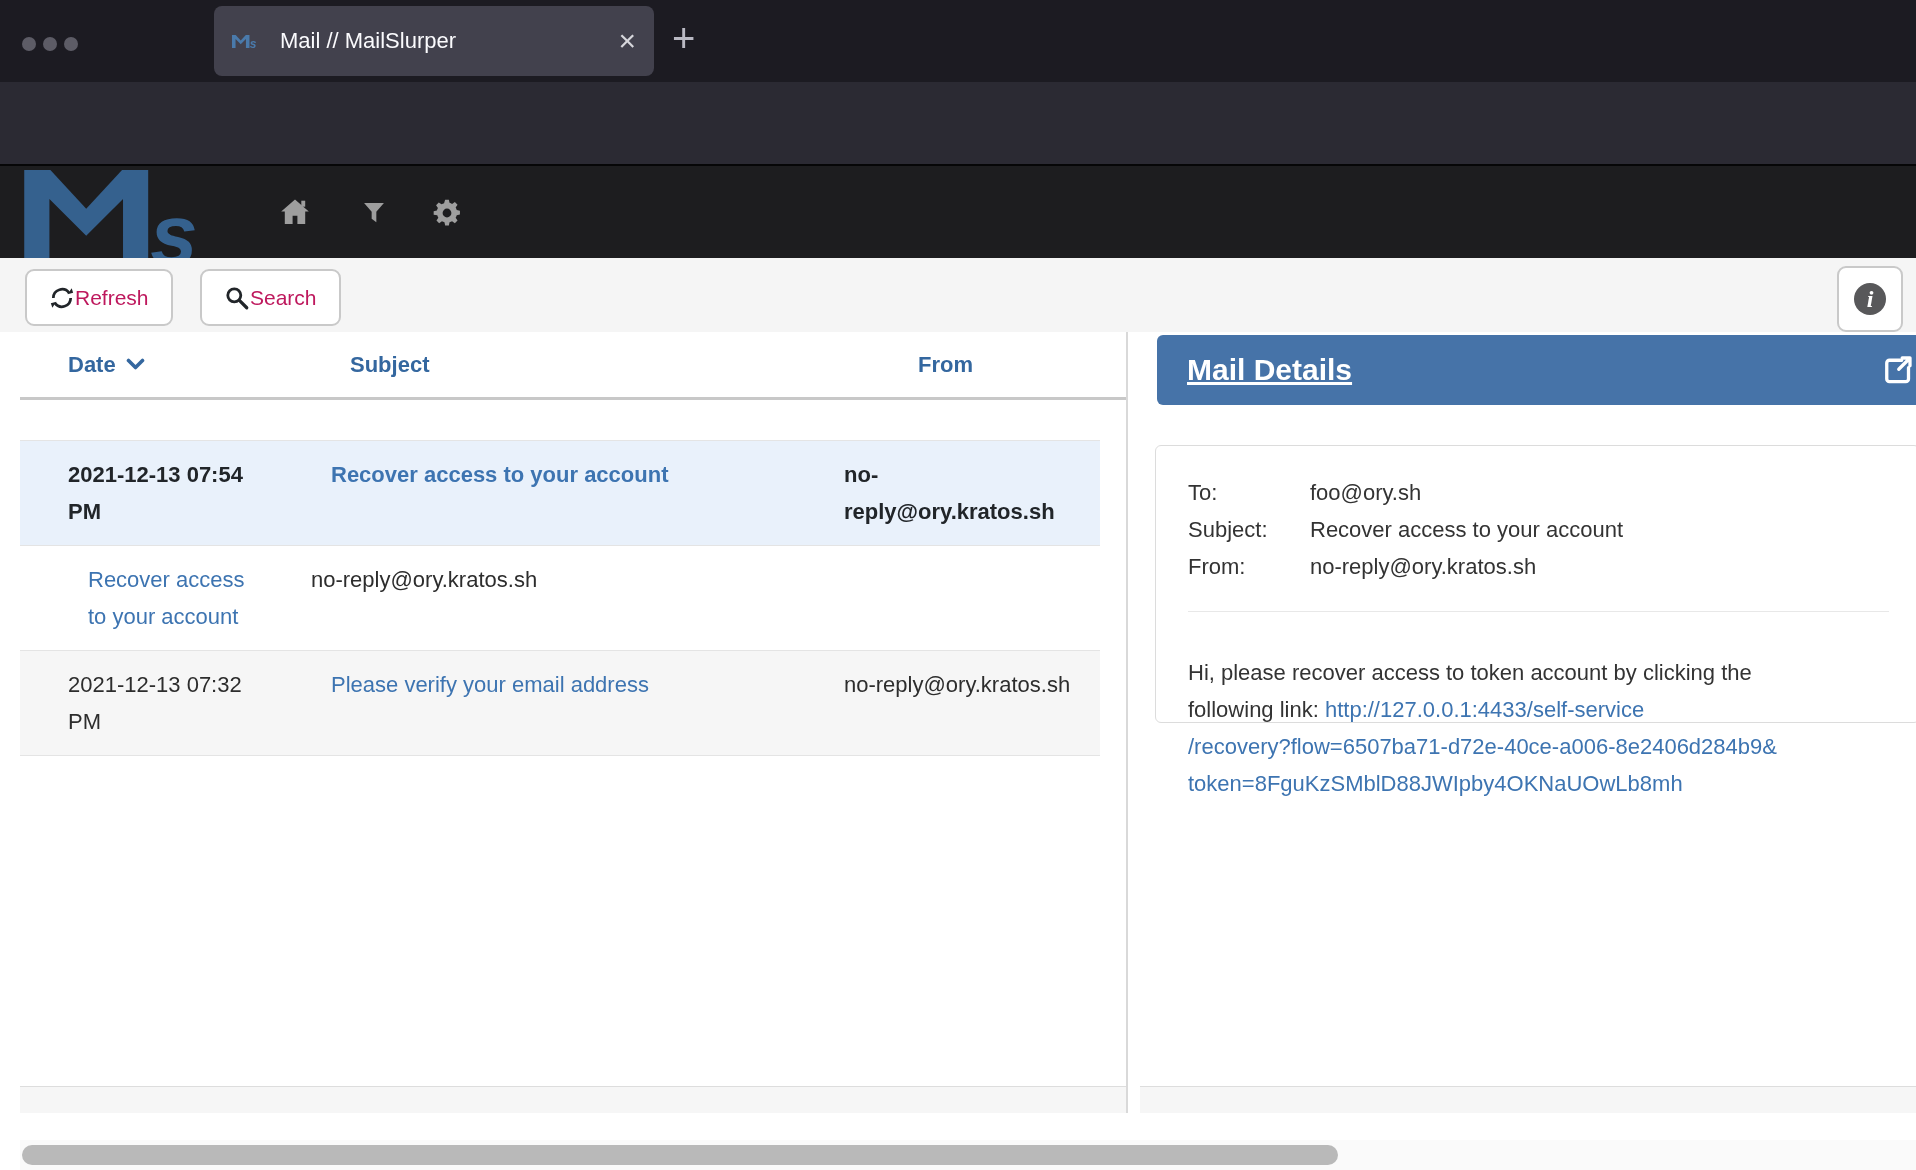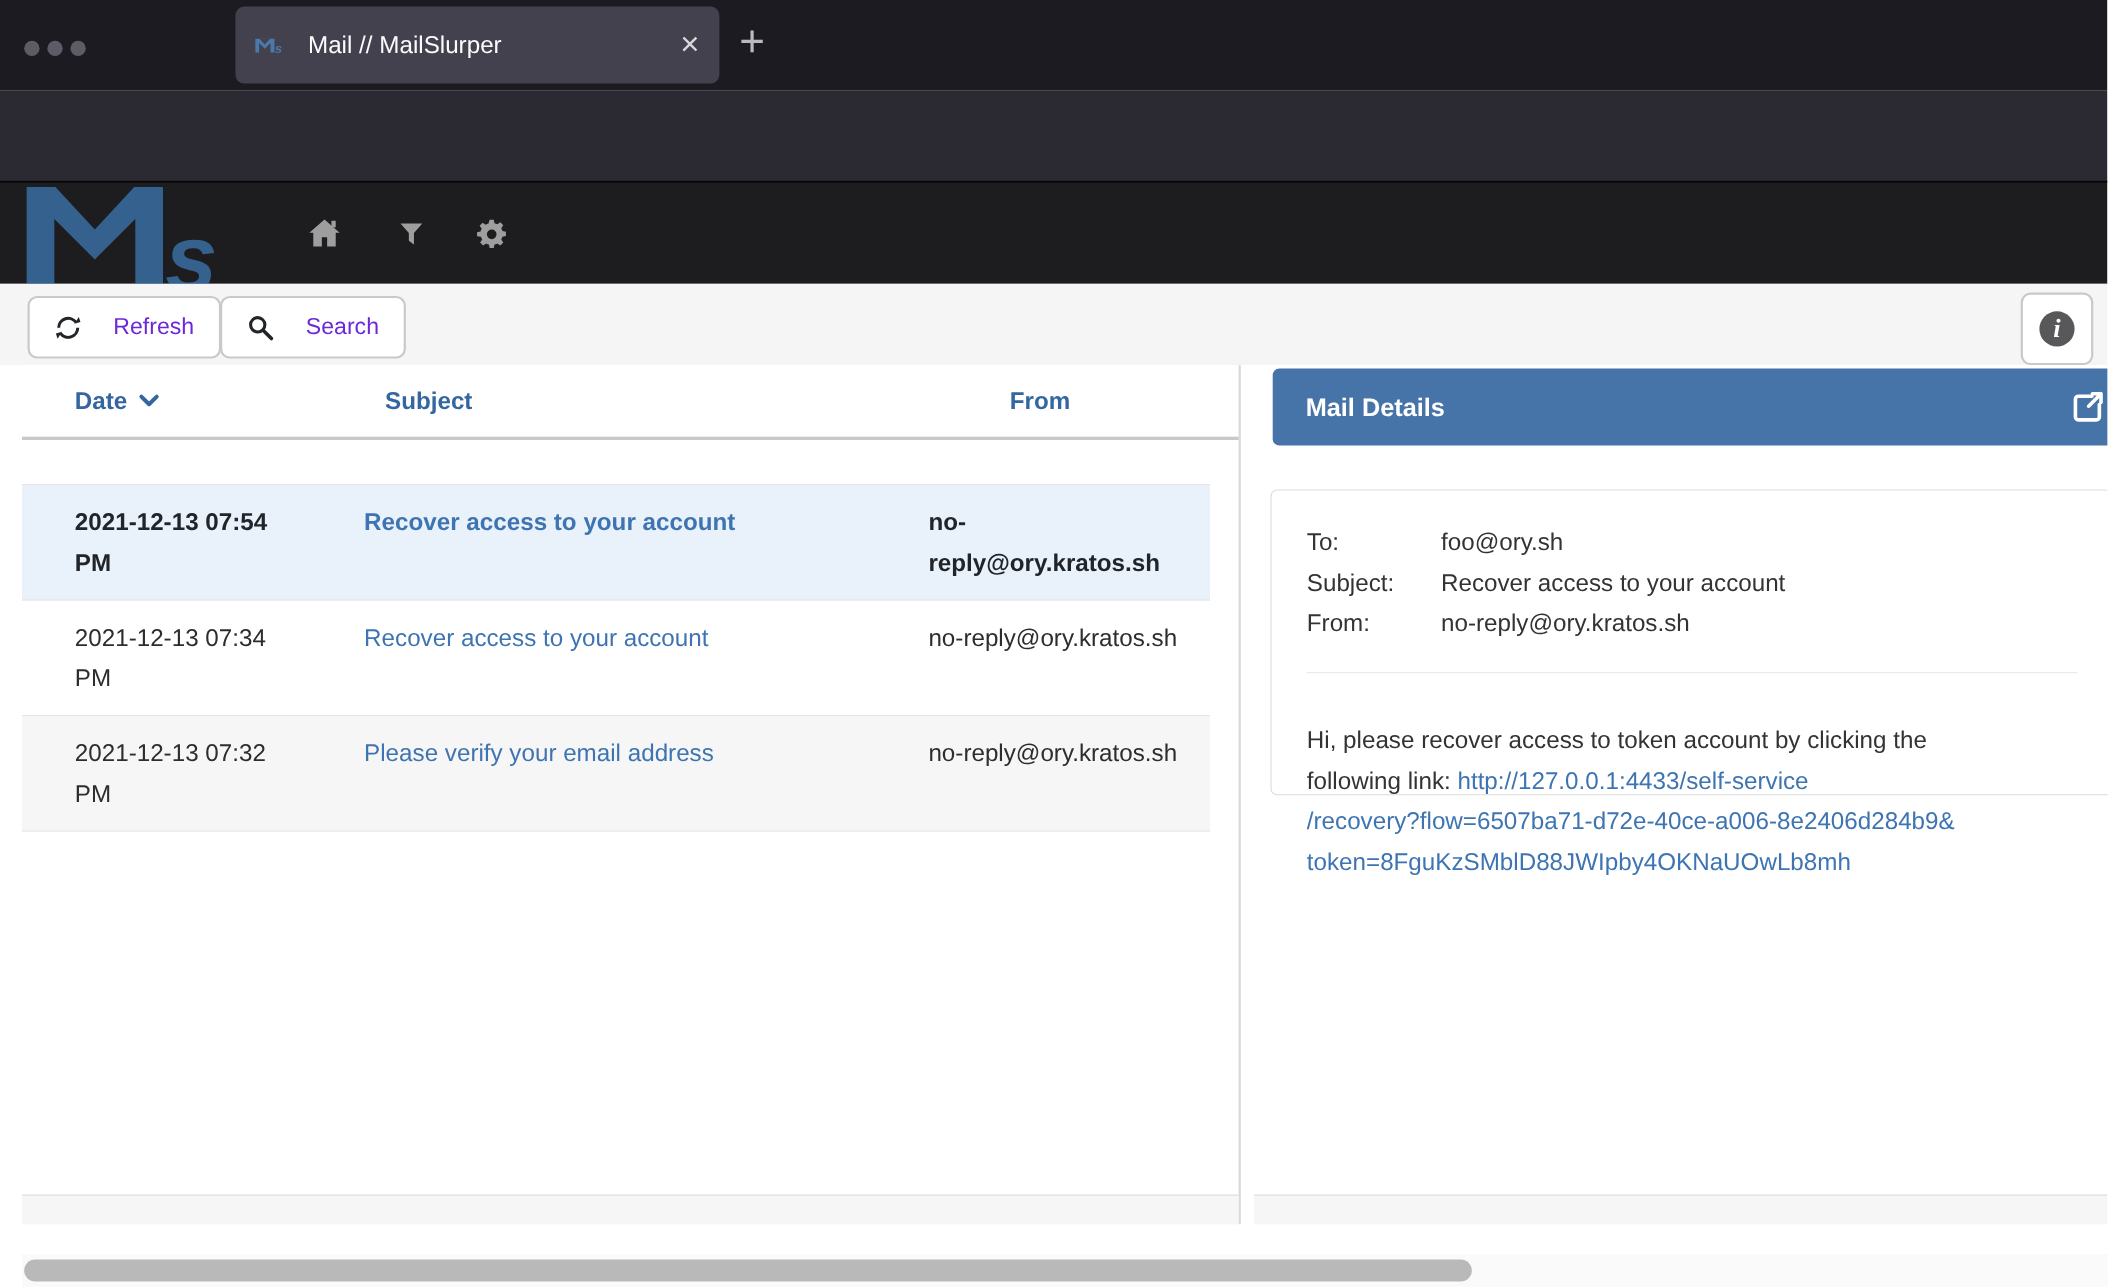--- a/index.html
+++ b/index.html
@@ -30,21 +30,21 @@
   .star-wrap{position:absolute;left:1248px;top:13px;color:#fbfbfe;}
 
   
   .appbar{position:absolute;left:0;top:164px;width:1916px;height:94px;background:#1d1d1f;border-top:2px solid #060607;}
   .logo{position:absolute;left:22px;top:4px;}
   .app-icon{position:absolute;top:29px;color:#9e9e9e;}
 
   
   .toolbar{position:absolute;left:0;top:258px;width:1916px;height:74px;background:#f5f5f5;}
   .btn{position:absolute;top:11px;height:57px;background:#ffffff;border:2px solid #c9c9c9;border-radius:9px;
-       display:flex;align-items:center;padding:0 22px;font-size:21px;color:#6d28d9;gap:28px;}
+       display:flex;align-items:center;padding:0 22px;font-size:21px;color:#be185d;gap:0;}
   .btn .bicon{color:#212529;}
   .btn-info{position:absolute;left:1837px;top:8px;width:66px;height:66px;background:#ffffff;
             border:2px solid #c9c9c9;border-radius:9px;display:flex;align-items:center;justify-content:center;}
   .info-circle{width:32px;height:32px;border-radius:50%;background:#58585a;color:#ffffff;
                display:flex;align-items:center;justify-content:center;
                font-family:"Liberation Serif",serif;font-weight:bold;font-style:italic;font-size:24px;}
 
   
   .content{position:absolute;left:0;top:332px;width:1916px;height:838px;background:#ffffff;margin-left:20px;}
   .left-panel{position:absolute;left:0;top:0;width:1108px;height:781px;border-right:2px solid #d9d9d9;background:#fff;}
@@ -62,21 +62,21 @@
   .mrow.selected{background:#e9f1fb;font-weight:bold;color:#212529;border-top:1px solid #e4e4e4;}
   .mrow.striped{background:#f6f6f6;}
   .cell-date{padding-left:48px;padding-right:10px;}
   .cell-subject{padding-left:68px;}
   .cell-subject a{color:#3d74b1;text-decoration:none;}
   .cell-from{padding-left:48px;padding-right:16px;overflow-wrap:break-word;}
 
   .right-panel{position:absolute;left:1120px;top:0;width:796px;height:781px;background:#fff;}
   .details-header{position:absolute;left:17px;top:3px;width:779px;height:70px;background:#4673a8;
                   border-radius:6px 0 0 6px;display:flex;align-items:center;color:#ffffff;}
-  .details-title{font-size:23px;font-weight:bold;padding-left:30px;flex:1;}
+  .details-title{font-size:30px;font-weight:bold;padding-left:30px;flex:1;text-decoration:underline;}
   .details-ext{padding-right:20px;color:#ffffff;}
   .details-card{position:absolute;left:15px;top:113px;width:765px;height:278px;border:1px solid #dcdcdc;
                 border-radius:6px;background:#fff;padding:28px 30px 28px 32px;color:#333333;font-size:22px;line-height:37px;}
   .field-label{display:inline-block;width:122px;}
   .details-card hr{border:none;border-top:1px solid #e8e8e8;margin:26px 0 42px 0;}
   .mail-body{margin:0;width:703px;}
   .mail-body a{color:#3d74b1;text-decoration:none;}
 
   .hscrollbar{position:absolute;left:0;top:808px;width:1916px;height:30px;background:#fafafa;}
   .hscroll-thumb{position:absolute;left:2px;top:5px;width:1316px;height:20px;border-radius:10px;background:#b9b9b9;}
@@ -227,21 +227,20 @@
         <div class="th-from">From</div>
       </div>
       <div class="tspacer"></div>
 
       <div class="mrow selected">
         <div class="cell-date">2021-12-13 07:54 PM</div>
         <div class="cell-subject"><a href="#">Recover access to your account</a></div>
         <div class="cell-from">no-reply@ory.kratos.sh</div>
       </div>
       <div class="mrow">
-        <div class="cell-date">2021-12-13 07:34 PM</div>
         <div class="cell-subject"><a href="#">Recover access to your account</a></div>
         <div class="cell-from">no-reply@ory.kratos.sh</div>
       </div>
       <div class="mrow striped">
         <div class="cell-date">2021-12-13 07:32 PM</div>
         <div class="cell-subject"><a href="#">Please verify your email address</a></div>
         <div class="cell-from">no-reply@ory.kratos.sh</div>
       </div>
 
       <div class="panel-footer"></div>

